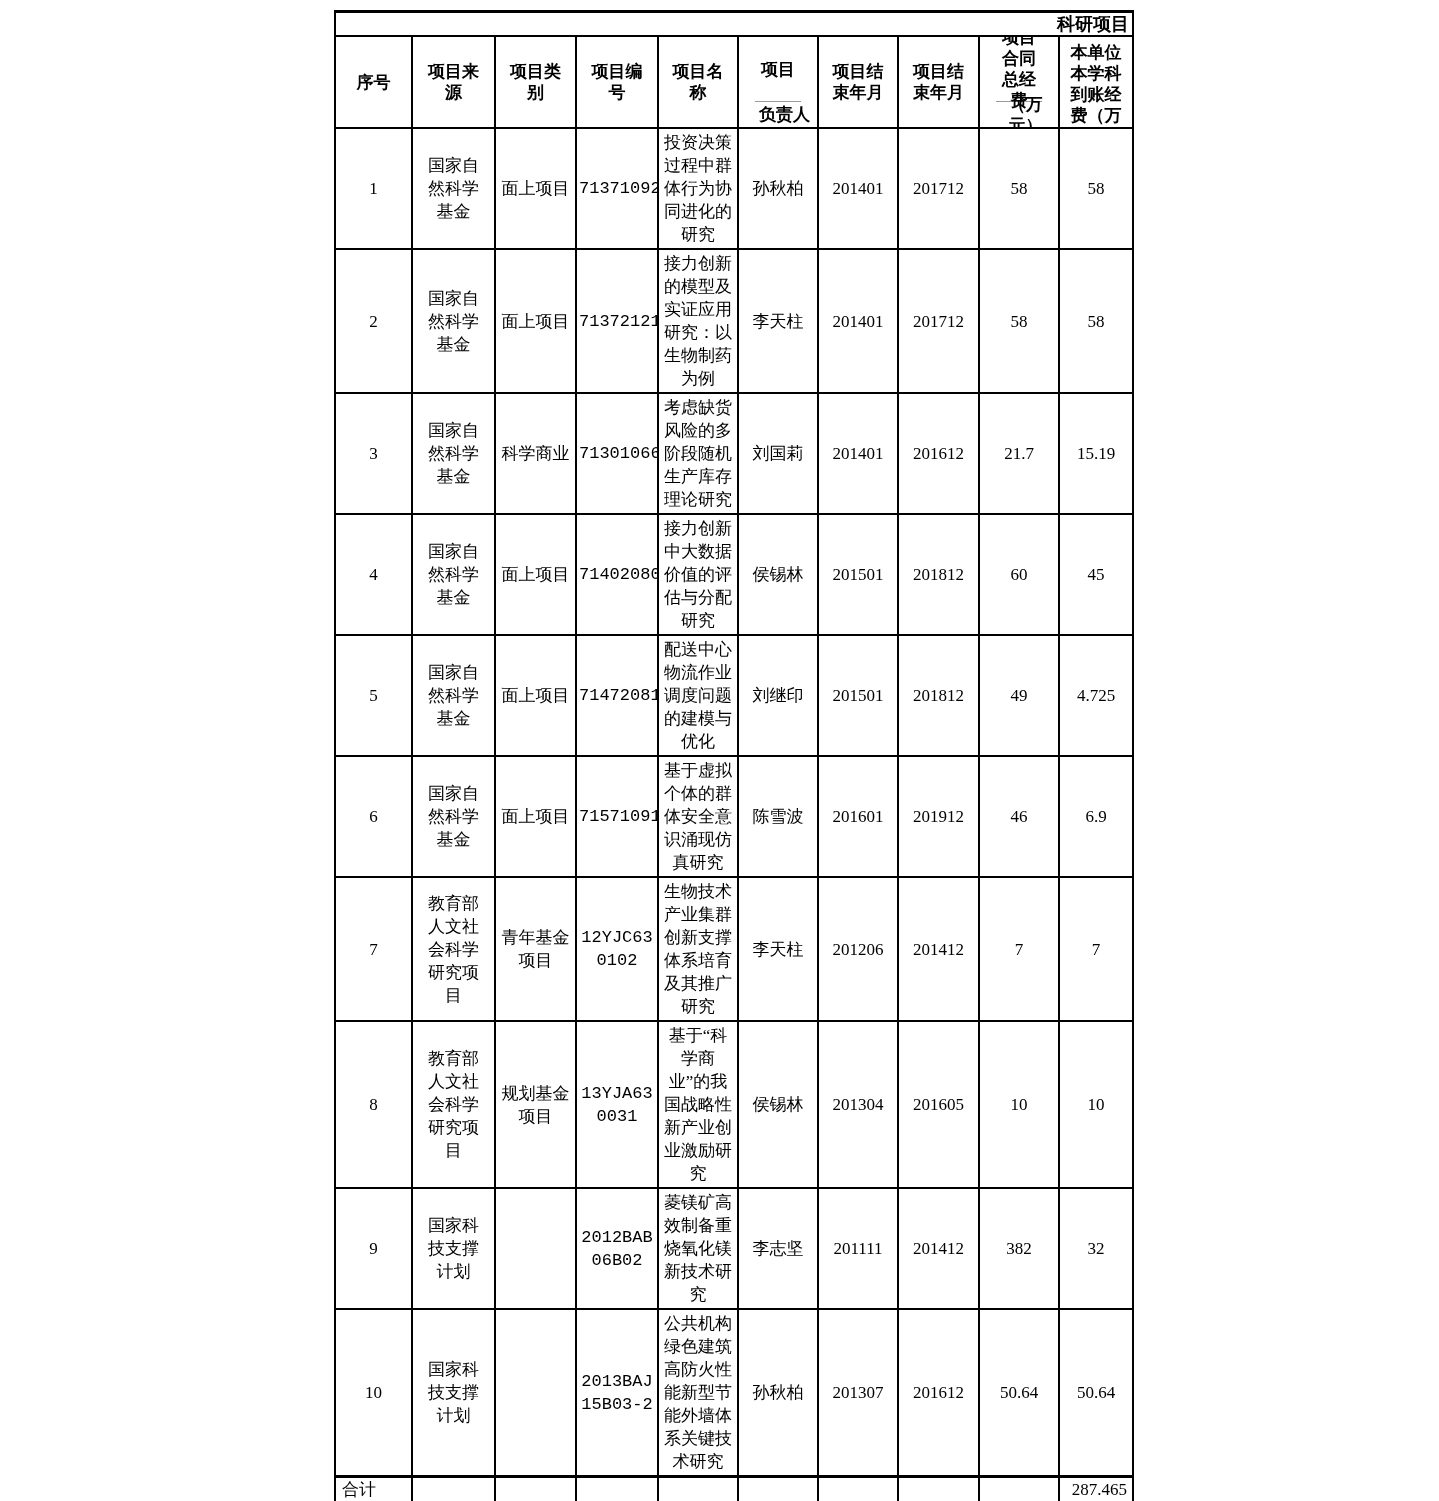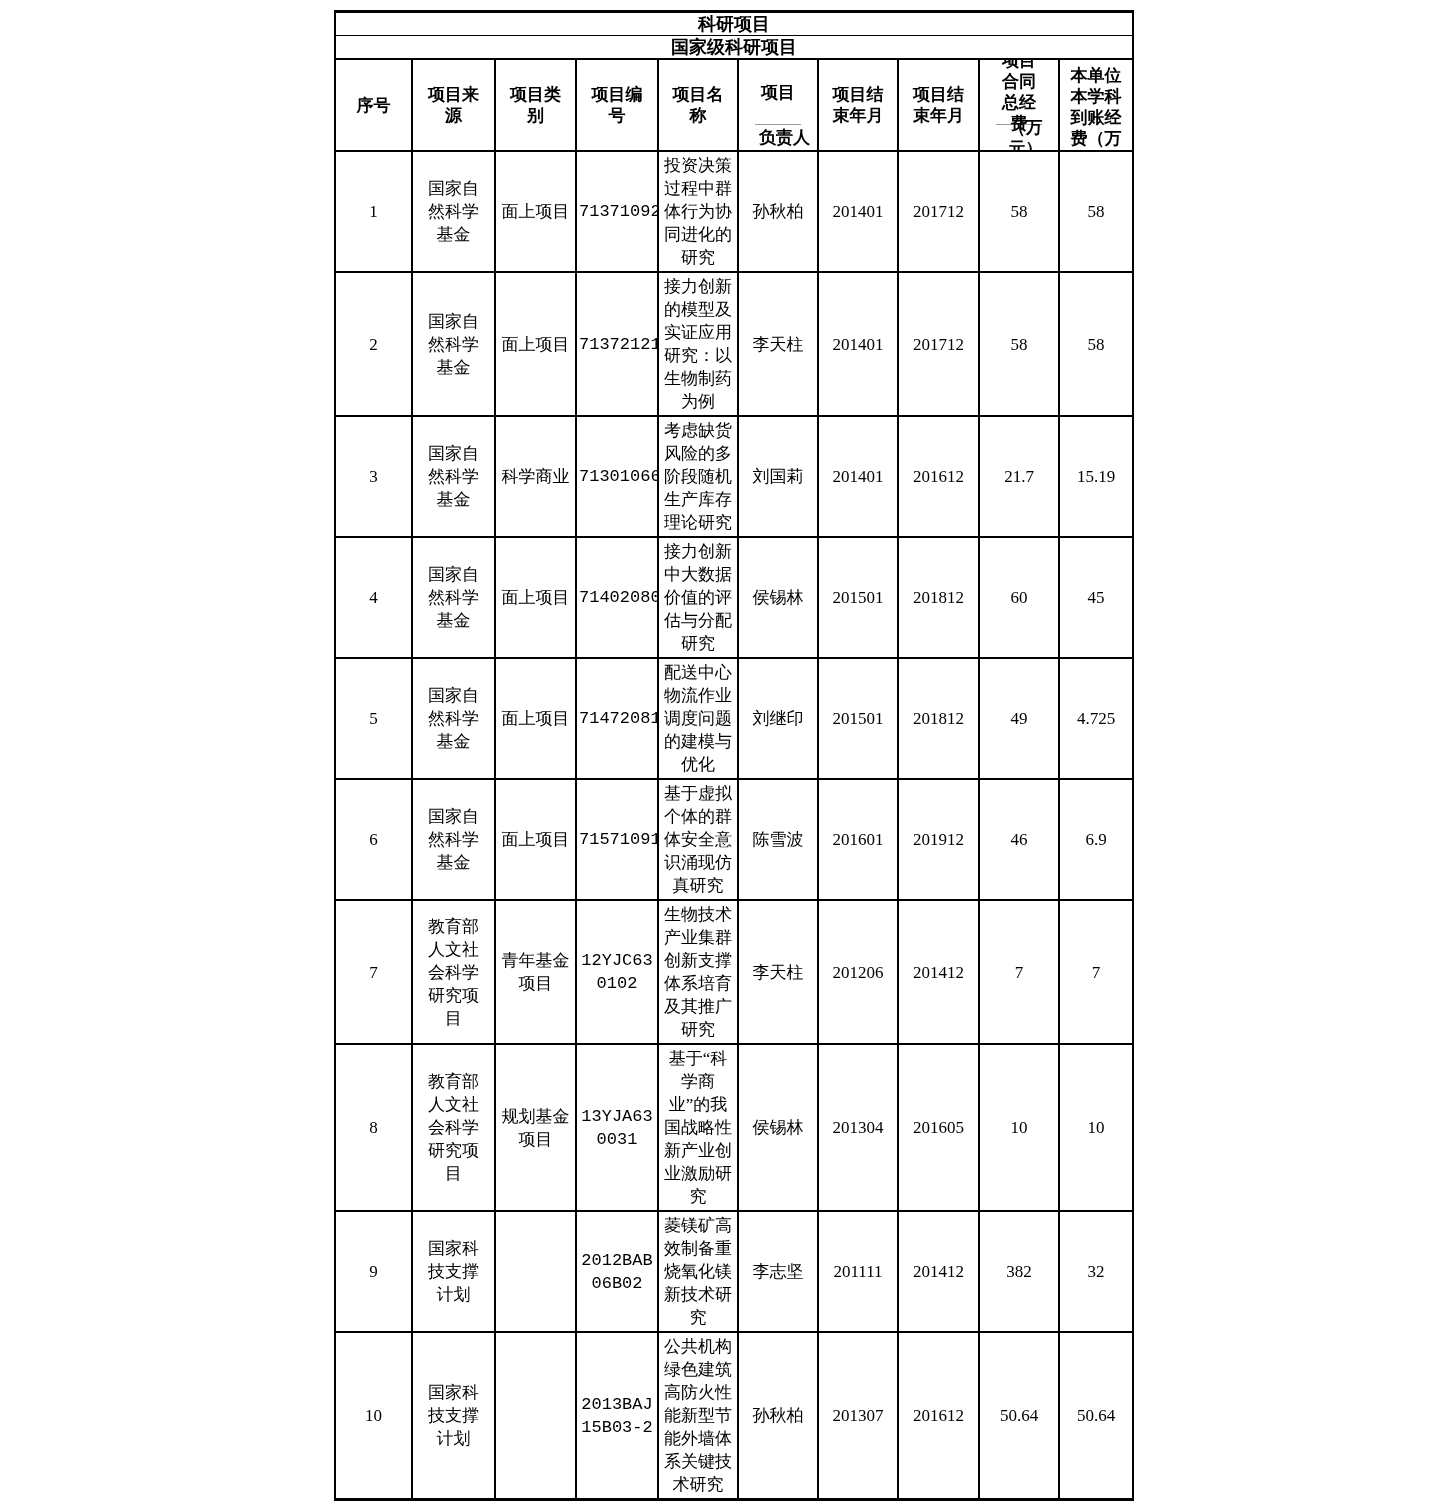--- a/index.html
+++ b/index.html
@@ -8,21 +8,21 @@
     font-family:"Liberation Serif","DejaVu Serif",serif;color:#000;
   }
   .sheet{position:absolute;left:334px;top:10px;width:798px;}
   table{border-collapse:collapse;table-layout:fixed;width:798px;background:#fff;}
   th,td{
     border:2px solid #000;padding:2px;text-align:center;vertical-align:middle;
     font-size:17px;line-height:23px;overflow:hidden;word-break:normal;
   }
   
   .banner td{
-    text-align:center;font-weight:bold;font-size:18px;line-height:20px;
+    text-align:right;font-weight:bold;font-size:18px;line-height:20px;
     padding:1px 3px;height:20px;overflow:hidden;white-space:nowrap;
   }
   .banner1 td{border-top:3px solid #000;border-bottom:1px solid #000;}
   .banner2 td{border-top:1px solid #000;border-bottom:2px solid #000;}
   
   .header-row th{font-weight:bold;font-size:17px;line-height:21px;height:89px;padding:0 8px;vertical-align:middle;}
   .header-row th.split{padding:0;}
   .h-top{height:64px;display:flex;align-items:center;justify-content:center;
          border-bottom:1px solid #9a9a9a;margin:0 16px;padding:0 6px;line-height:21px;}
   .h-bottom{height:25px;display:flex;align-items:center;justify-content:center;line-height:21px;padding-left:13px;}
@@ -51,23 +51,20 @@
         <col style="width:80px">
       <col style="width:80px">
         <col style="width:81px">
         <col style="width:80px">
       <col style="width:74px">
     </colgroup>
     <tbody>
       <tr class="banner banner1">
         <td colspan="10">科研项目</td>
       </tr>
-      <tr class="banner banner2">
-        <td colspan="10">国家级科研项目</td>
-      </tr>
       <tr class="header-row">
           <th>序号</th>
           <th>项目来源</th>
           <th>项目类别</th>
           <th>项目编号</th>
           <th>项目名称</th>
           <th class="split">
             <div class="h-top">项目</div>
             <div class="h-bottom">负责人</div>
           </th>

